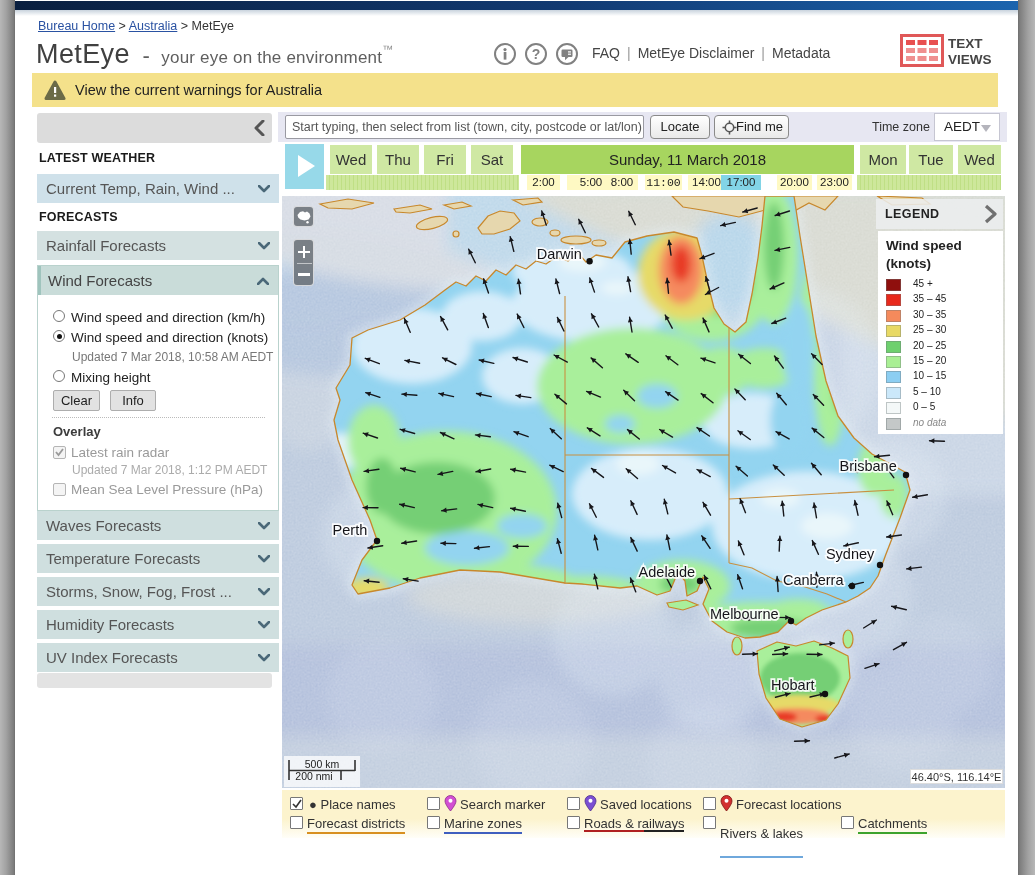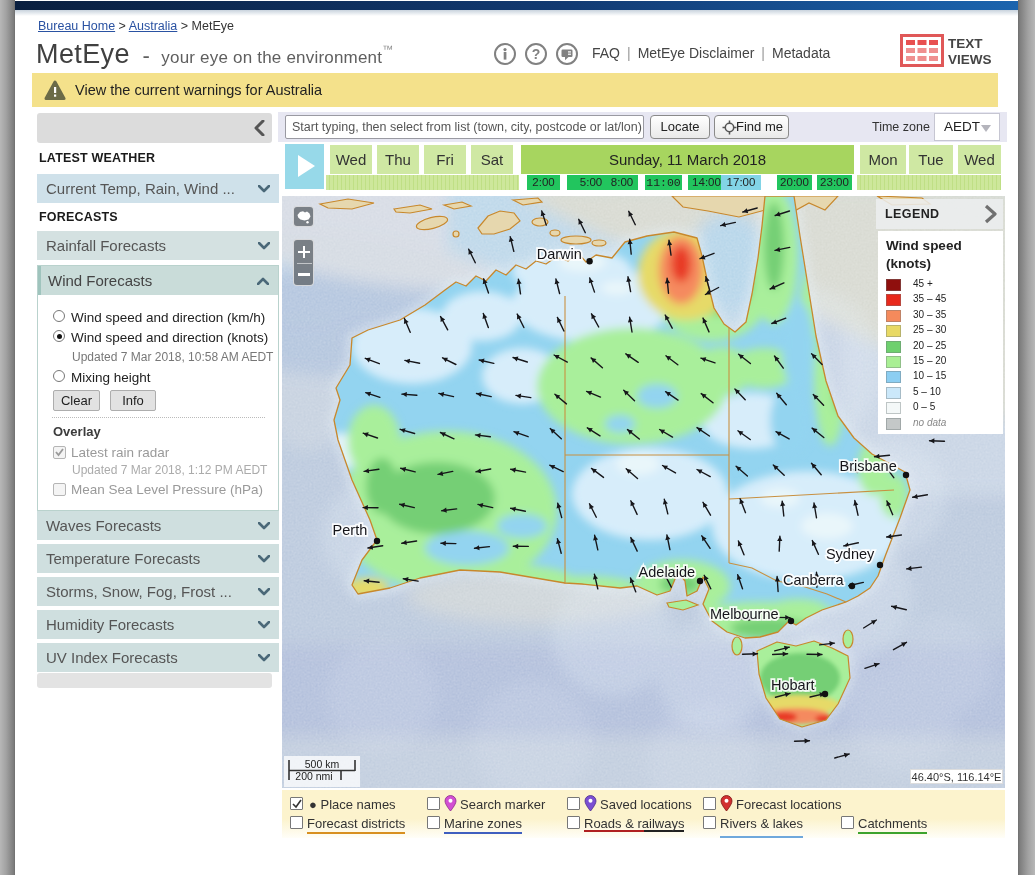--- a/index.html
+++ b/index.html
@@ -41,21 +41,21 @@
 .gbtn{position:absolute;height:21px;background:#e2e2e2;border:1px solid #adadad;border-radius:2px;font-size:13px;color:#222;text-align:center;line-height:19px}
 .cbx{position:absolute;width:13px;height:13px;border:1px solid #b5b5b5;background:#f4f4f4;border-radius:2px}
 #accordion .shead{background:#cfdfdf}
 #sfoot{left:37px;top:673px;width:235px;height:15px;background:#e3e3e3;border-radius:3px}
 #tl{left:282px;top:142px;width:723px;height:48px}
 #play{position:absolute;left:3px;top:2px;width:39px;height:45px;background:#97d9e9}
 #play:after{content:"";position:absolute;left:13px;top:11px;border-left:17px solid #fff;border-top:11px solid transparent;border-bottom:11px solid transparent}
 .dcell{position:absolute;top:3px;height:29px;background:#cfe8a3;font-size:15px;color:#333;text-align:center;line-height:29px}
 #sun{position:absolute;left:239px;top:3px;width:333px;height:29px;background:#a7d55f;font-size:15px;color:#222;text-align:center;line-height:29px}
 .strip{position:absolute;top:33px;height:15px;background:repeating-linear-gradient(to right,#cde79b 0,#cde79b 3px,#bfdf85 3px,#bfdf85 4px)}
-.tcell{position:absolute;top:33px;height:15px;background:#22c55e;font-size:11.5px;color:#222;text-align:center;line-height:15px}
+.tcell{position:absolute;top:33px;height:15px;background:#fef9c3;font-size:11.5px;color:#222;text-align:center;line-height:15px}
 #map{left:282px;top:196px;width:723px;height:592px;background:#bccbe0}
 #bbar{left:282px;top:790px;width:723px;height:48px;background:linear-gradient(#fcf3cd 60%,#fffef8)}
 #bbar .item{position:absolute;font-size:13px;color:#333;white-space:nowrap}
 #bbar .bcb{position:absolute;width:13px;height:13px;border:1px solid #777;background:#fff;border-radius:1px}
 #legendh{position:absolute;left:594px;top:3px;width:127px;height:30px;background:rgba(236,239,240,.85)}
 #legendp{position:absolute;left:596px;top:35px;width:125px;height:203px;background:#fff}
 #legendp .lt{position:absolute;left:8px;font-size:13.5px;font-weight:bold;color:#222}
 .lrow{position:absolute;left:8px;width:110px;height:15px}
 .lsw{position:absolute;left:0;top:1px;width:15px;height:12px;border:1px solid rgba(110,120,120,.4)}
 .llb{position:absolute;left:27px;top:0;font-size:10px;color:#222}
@@ -488,16 +488,16 @@
           <circle cx="6.5" cy="5.8" r="2" fill="#fff"></circle>
         </svg></div>
       <div class="item" style="left:454px;top:7px">Forecast locations</div>
       <div class="bcb" style="left:8px;top:26px"></div>
       <div class="item" style="left:25px;top:26px;border-bottom:2px solid #d89020;padding-bottom:1px">Forecast districts</div>
       <div class="bcb" style="left:145px;top:26px"></div>
       <div class="item" style="left:162px;top:26px;border-bottom:2px solid #3f5fbf;padding-bottom:1px">Marine zones</div>
       <div class="bcb" style="left:285px;top:26px"></div>
       <div class="item" style="left:302px;top:26px;padding-bottom:1px;background:linear-gradient(to right,#b02020 60%,#222 60%) bottom/100% 2px no-repeat">Roads &amp; railways</div>
       <div class="bcb" style="left:421px;top:26px"></div>
-      <div class="item" style="left:438px;top:26px;border-bottom:2px solid #6fa8dc;padding-bottom:5px">Rivers &amp; lakes</div>
+      <div class="item" style="left:438px;top:36px;border-bottom:2px solid #6fa8dc;padding-bottom:15px">Rivers &amp; lakes</div>
       <div class="bcb" style="left:559px;top:26px"></div>
       <div class="item" style="left:576px;top:26px;border-bottom:2px solid #3da32d;padding-bottom:1px">Catchments</div>
     </div>
   </div>
 </body></html>

